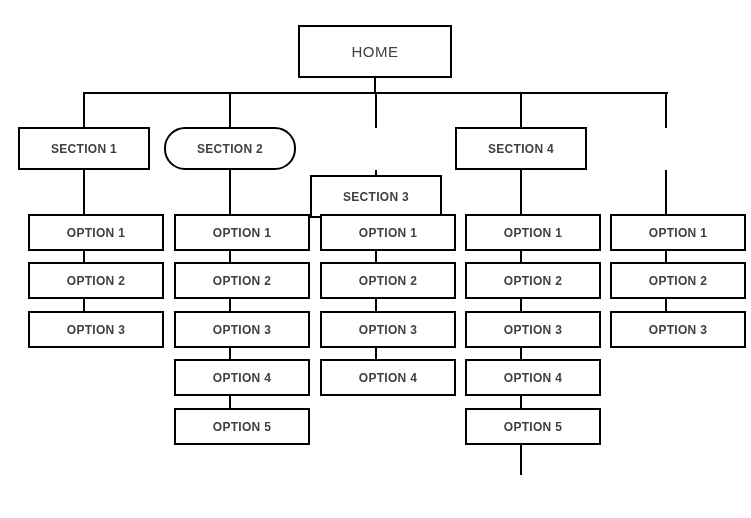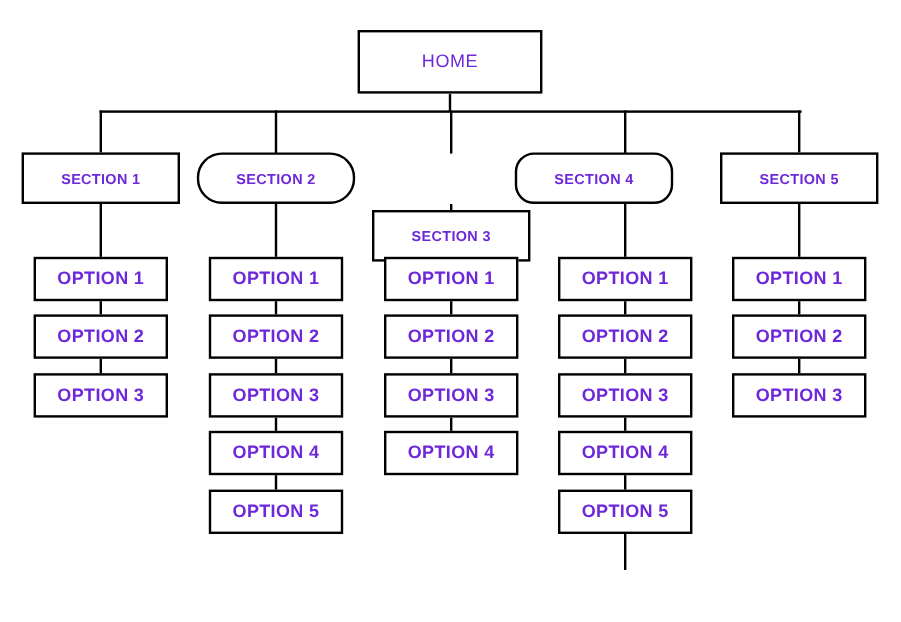--- a/index.html
+++ b/index.html
@@ -13,35 +13,35 @@
   }
   .box {
     position: absolute;
     box-sizing: border-box;
     background: #ffffff;
     border: 2px solid #000000;
     display: flex;
     align-items: center;
     justify-content: center;
     text-align: center;
-    color: #6d28d9;
+    color: #404040;
     z-index: 2;
     white-space: nowrap;
   }
   .home {
     left: 298px; top: 25px; width: 154px; height: 53px;
     font-size: 15px; letter-spacing: 0.5px; font-weight: 400;
   }
   .section {
     top: 127px; width: 132px; height: 43px;
     font-size: 12px; letter-spacing: 0.3px; font-weight: 600;
   }
   .option {
-    width: 112px; height: 37px;
-    font-size: 15px; letter-spacing: 0.3px; font-weight: 600;
+    width: 136px; height: 37px;
+    font-size: 12px; letter-spacing: 0.3px; font-weight: 600;
   }
   .ln {
     position: absolute;
     background: #000000;
     z-index: 1;
   }
 </style>
 </head>
 <body>
 
@@ -58,22 +58,21 @@
   <div class="ln" style="left:229px; top:170px; width:2px; height:257px;"></div>
   <div class="ln" style="left:375px; top:170px; width:2px; height:208px;"></div>
   <div class="ln" style="left:520px; top:170px; width:2px; height:305px;"></div>
   <div class="ln" style="left:665px; top:170px; width:2px; height:160px;"></div>
 
   <div class="box home">HOME</div>
 
   <div class="box section" style="left:18px;">SECTION 1</div>
   <div class="box section" style="left:164px;border-radius:21px;">SECTION 2</div>
   <div class="box section" style="left:310px;margin-top:48px;">SECTION 3</div>
-  <div class="box section" style="left:429px;border-radius:16px;">SECTION 4</div>
-  <div class="box section" style="left:600px;">SECTION 5</div>
+  <div class="box section" style="left:455px;">SECTION 4</div>
 
   <div class="box option" style="left:28px; top:214px;">OPTION 1</div>
   <div class="box option" style="left:28px; top:262px;">OPTION 2</div>
   <div class="box option" style="left:28px; top:311px;">OPTION 3</div>
 
   <div class="box option" style="left:174px; top:214px;">OPTION 1</div>
   <div class="box option" style="left:174px; top:262px;">OPTION 2</div>
   <div class="box option" style="left:174px; top:311px;">OPTION 3</div>
   <div class="box option" style="left:174px; top:359px;">OPTION 4</div>
   <div class="box option" style="left:174px; top:408px;">OPTION 5</div>

